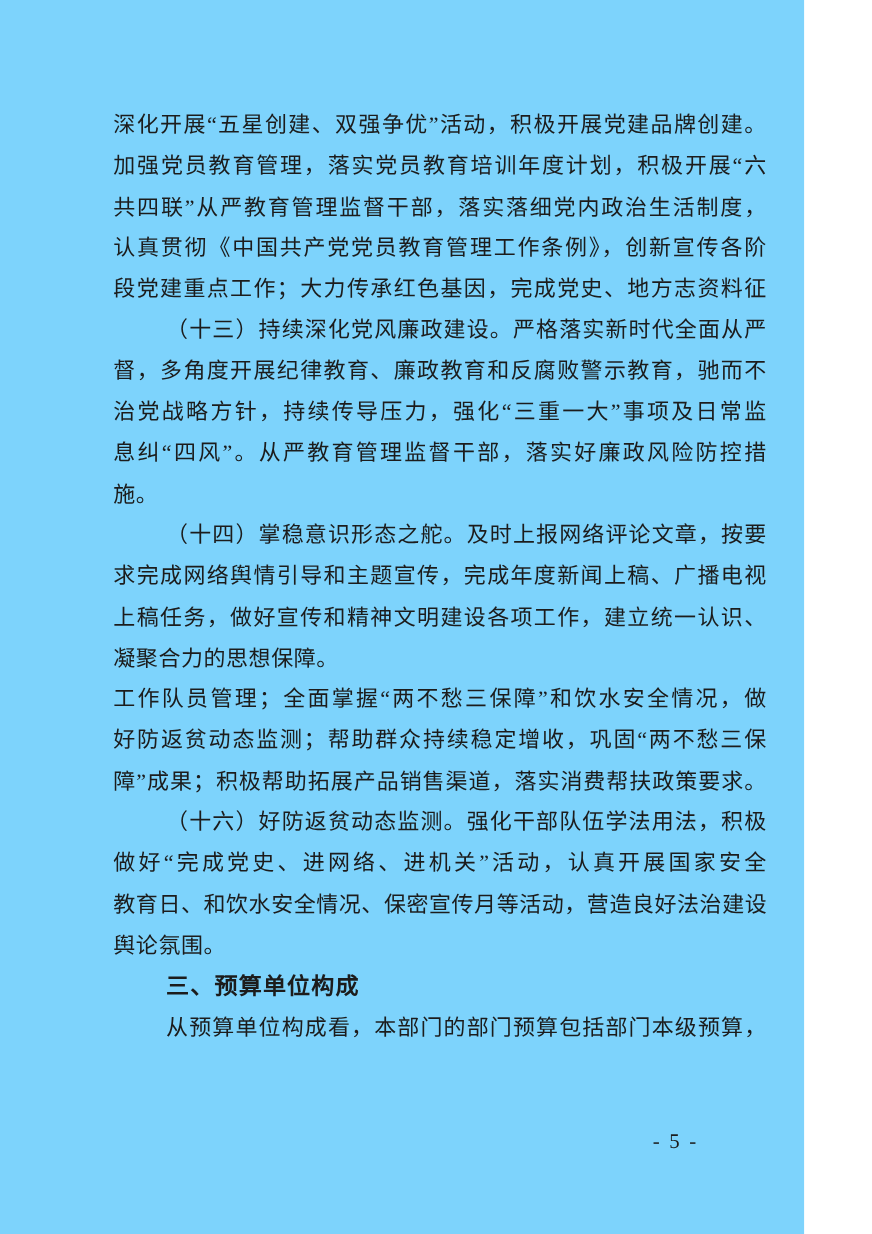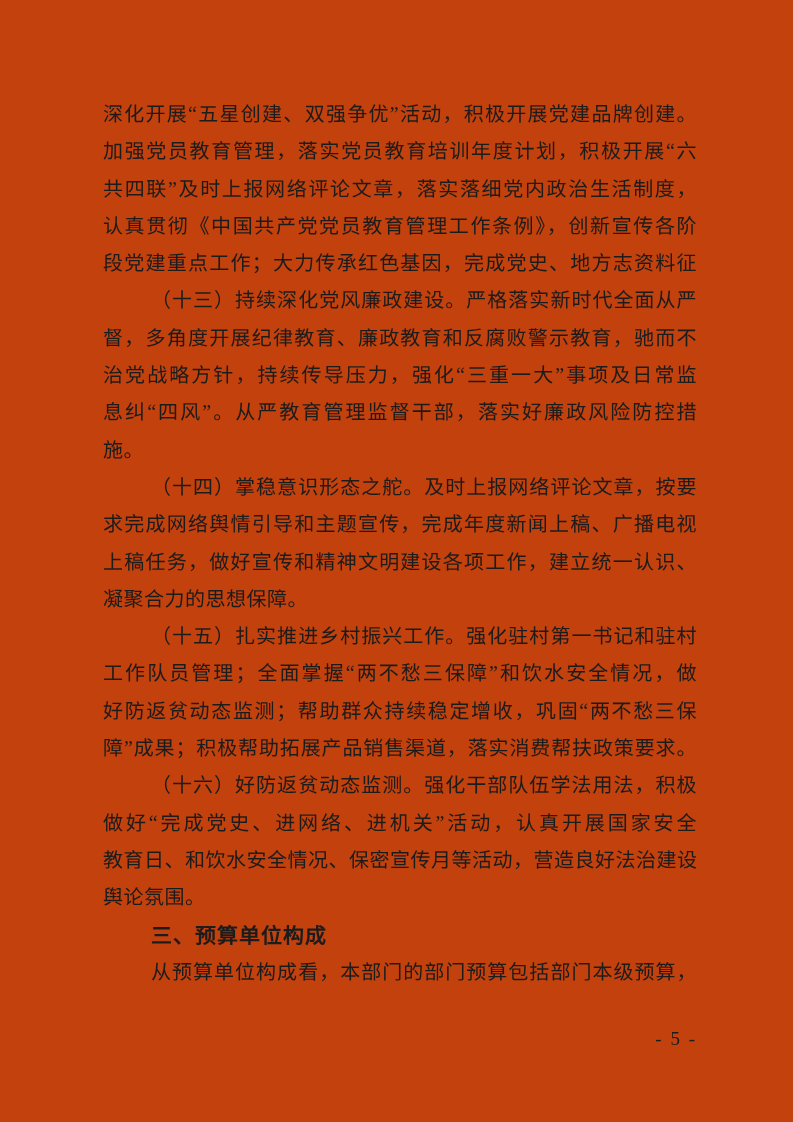--- a/index.html
+++ b/index.html
@@ -2,23 +2,23 @@
 <html lang="zh-CN"><head>
 <meta charset="utf-8">
 <style>
   html, body {
     margin: 0;
     padding: 0;
     background: #ffffff;
   }
   .page {
     position: relative;
-    width: 793px;
+    width: 731px;
     height: 1122px;
-    background: #c2410c;
+    background: #7dd3fc;
     overflow: hidden;
     font-family: "Liberation Serif", "DejaVu Serif", serif;
     color: #1c1c1c;
   }
   .text-block {
     position: absolute;
     left: 103px;
     top: 96px;
     width: 594px;
   }
@@ -61,39 +61,38 @@
   }
 </style>
 </head>
 <body>
 
 <div class="page">
   <div class="text-block" id="text-block">
       <div class="paragraph">
         <div class="line">深化开展“五星创建、双强争优”活动，积极开展党建品牌创建。</div>
         <div class="line">加强党员教育管理，落实党员教育培训年度计划，积极开展“六</div>
-        <div class="line">共四联”及时上报网络评论文章，落实落细党内政治生活制度，</div>
+        <div class="line">共四联”从严教育管理监督干部，落实落细党内政治生活制度，</div>
         <div class="line">认真贯彻《中国共产党党员教育管理工作条例》，创新宣传各阶</div>
         <div class="line">段党建重点工作；大力传承红色基因，完成党史、地方志资料征</div>
       </div>
       <div class="paragraph">
         <div class="line indent">（十三）持续深化党风廉政建设。严格落实新时代全面从严</div>
         <div class="line">督，多角度开展纪律教育、廉政教育和反腐败警示教育，驰而不</div>
         <div class="line">治党战略方针，持续传导压力，强化“三重一大”事项及日常监</div>
         <div class="line">息纠“四风”。从严教育管理监督干部，落实好廉政风险防控措</div>
         <div class="line no-justify">施。</div>
       </div>
       <div class="paragraph">
         <div class="line indent">（十四）掌稳意识形态之舵。及时上报网络评论文章，按要</div>
         <div class="line">求完成网络舆情引导和主题宣传，完成年度新闻上稿、广播电视</div>
         <div class="line">上稿任务，做好宣传和精神文明建设各项工作，建立统一认识、</div>
         <div class="line no-justify">凝聚合力的思想保障。</div>
       </div>
       <div class="paragraph">
-        <div class="line indent">（十五）扎实推进乡村振兴工作。强化驻村第一书记和驻村</div>
         <div class="line">工作队员管理；全面掌握“两不愁三保障”和饮水安全情况，做</div>
         <div class="line">好防返贫动态监测；帮助群众持续稳定增收，巩固“两不愁三保</div>
         <div class="line">障”成果；积极帮助拓展产品销售渠道，落实消费帮扶政策要求。</div>
       </div>
       <div class="paragraph">
         <div class="line indent">（十六）好防返贫动态监测。强化干部队伍学法用法，积极</div>
         <div class="line">做好“完成党史、进网络、进机关”活动，认真开展国家安全</div>
         <div class="line">教育日、和饮水安全情况、保密宣传月等活动，营造良好法治建设</div>
         <div class="line no-justify">舆论氛围。</div>
       </div>

